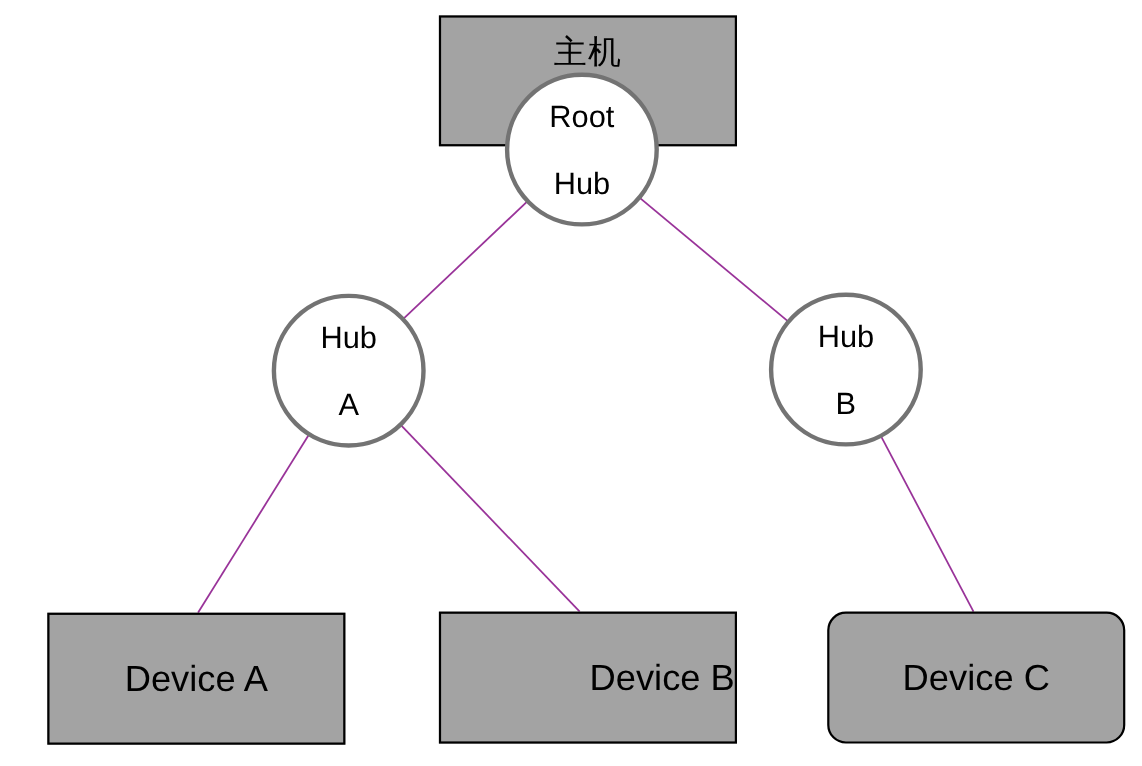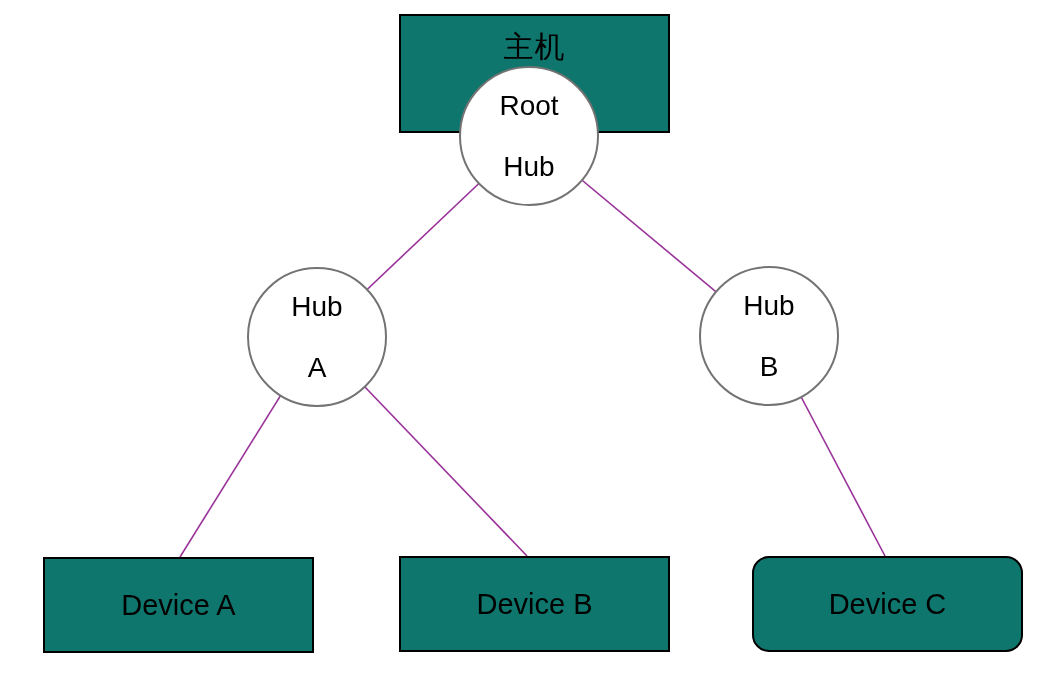--- a/index.html
+++ b/index.html
@@ -20,21 +20,21 @@
     left: 0;
     top: 0;
     width: 1038px;
     height: 696px;
     z-index: 2;
   }
   .box {
     position: absolute;
     box-sizing: border-box;
     border: 2px solid #000000;
-    background: #0f766e;
+    background: #a3a3a3;
     display: flex;
     align-items: center;
     justify-content: center;
     color: #000000;
   }
   .host-box {
     left: 399px;
     top: 14px;
     width: 271px;
     height: 119px;
@@ -44,45 +44,45 @@
   .host-label {
     font-size: 30px;
     margin-top: 11px;
     letter-spacing: 1px;
   }
   .node-circle {
     position: absolute;
     box-sizing: border-box;
     width: 140px;
     height: 140px;
-    border: 2px solid #737373;
+    border: 4px solid #737373;
     border-radius: 50%;
     background: #ffffff;
     display: flex;
     flex-direction: column;
     align-items: center;
     justify-content: center;
     z-index: 3;
     color: #000000;
     font-size: 28px;
     line-height: 33px;
     text-align: center;
     gap: 28px;
   }
   .root-hub-node { left: 459px; top: 66px; }
   .hub-a-node   { left: 247px; top: 267px; }
   .hub-b-node   { left: 699px; top: 266px; }
   .device-box {
     width: 271px;
-    height: 96px;
+    height: 120px;
     z-index: 3;
-    font-size: 29px;
+    font-size: 33px;
   }
   .device-a-box { left: 43px;  top: 557px; }
-  .device-b-box { left: 399px; top: 556px; }
+  .device-b-box { left: 399px; top: 556px; justify-content: flex-end; }
   .device-c-box { left: 752px; top: 556px; border-radius: 17px; }
 </style>
 </head>
 <body>
 
 <div class="canvas">
 
   <div class="box host-box">
     <span class="host-label">主机</span>
   </div>

